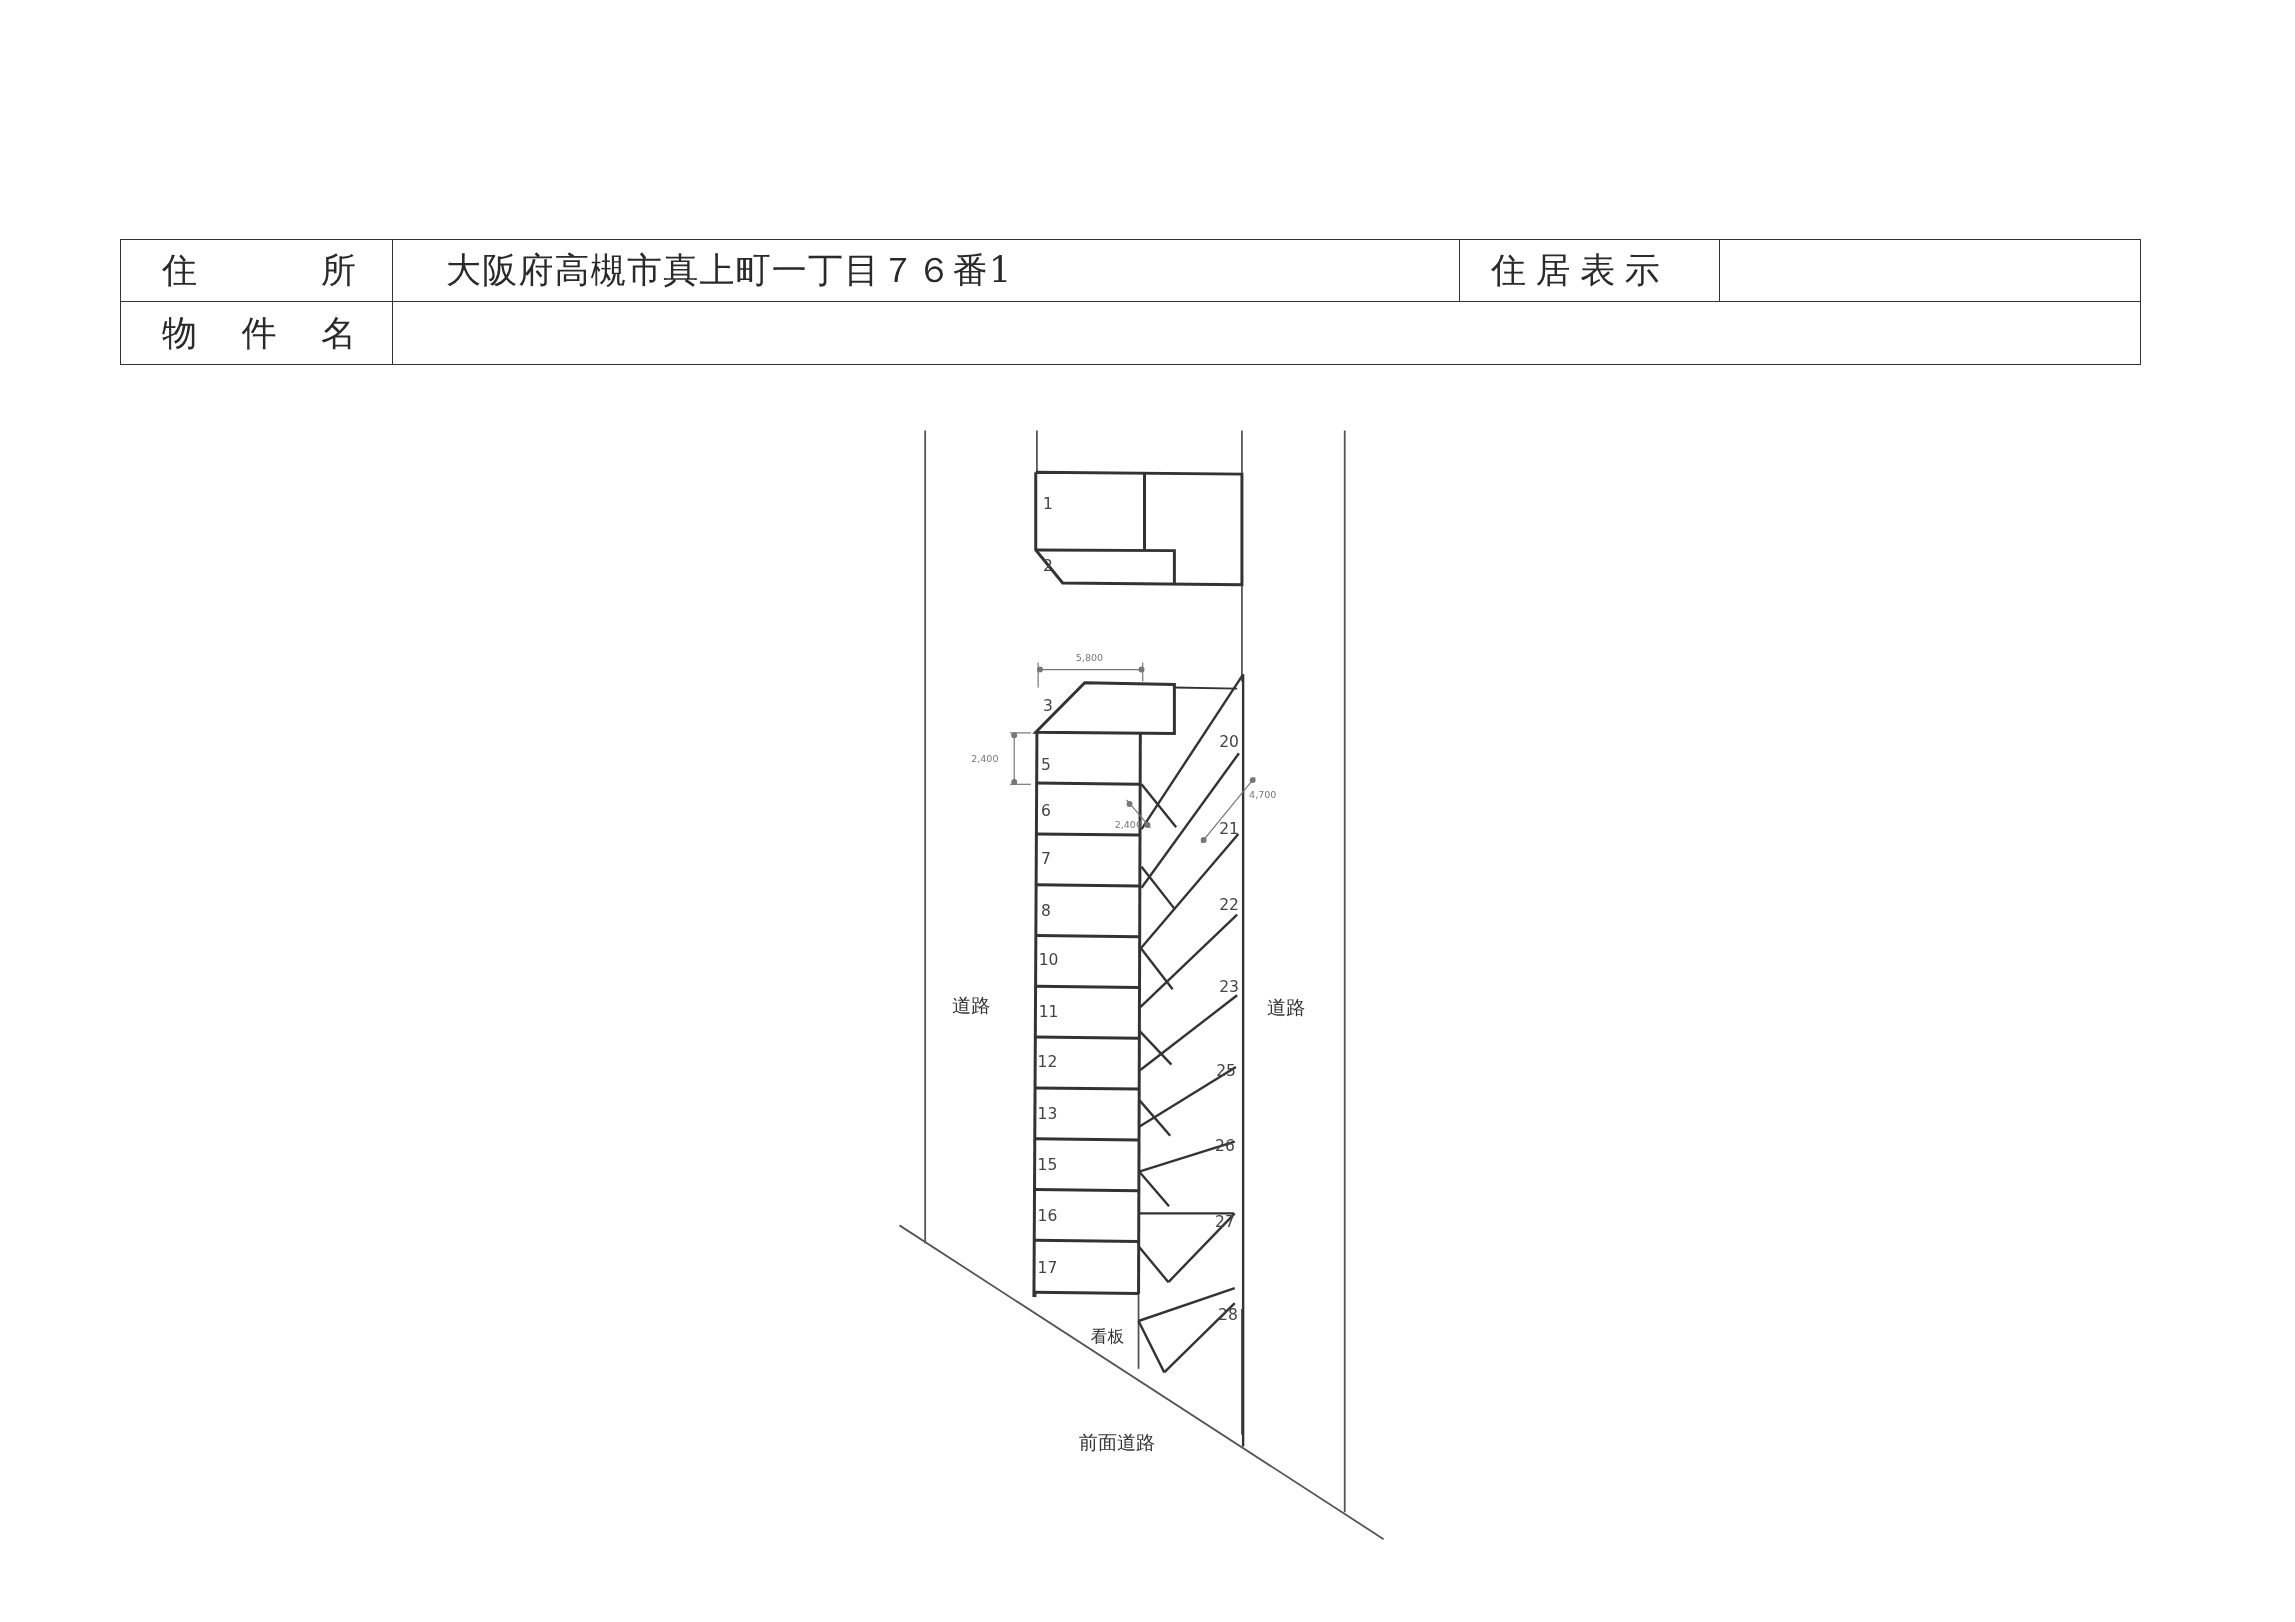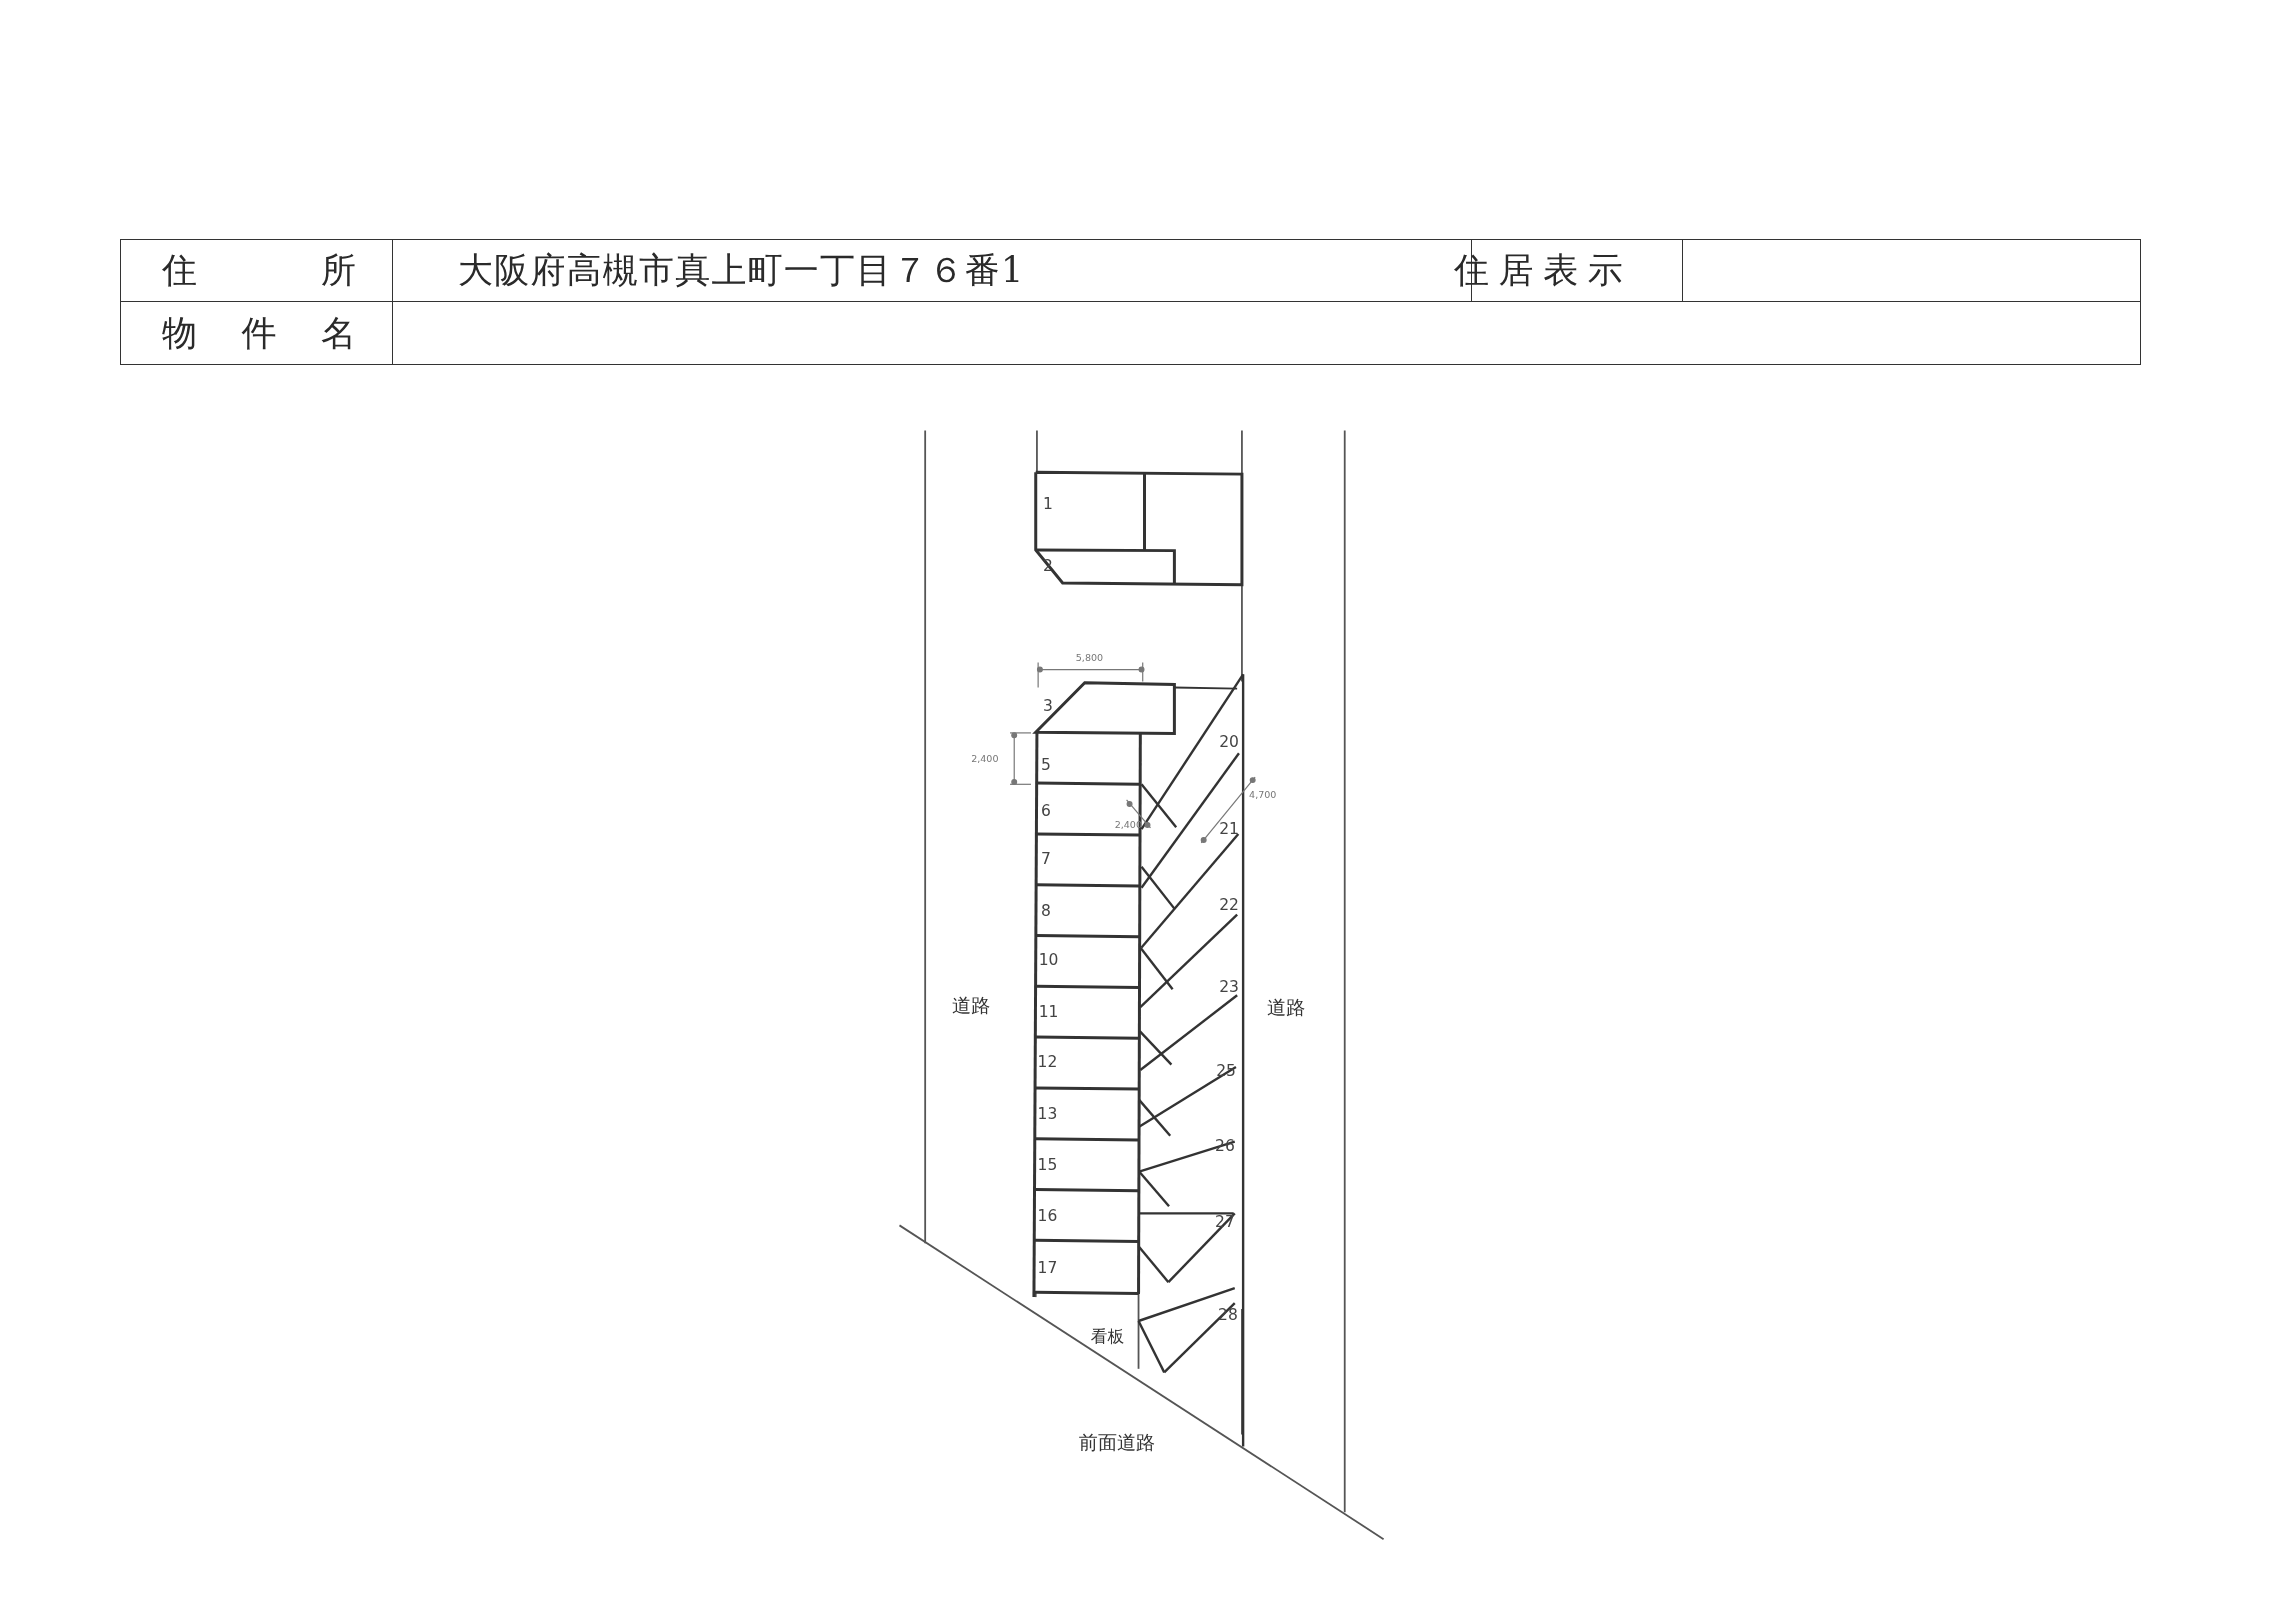--- a/index.html
+++ b/index.html
@@ -6,23 +6,23 @@
   body { width:2295px; height:1623px; position:relative; overflow:hidden;
          font-family: "DejaVu Sans", "Liberation Sans", sans-serif; color:#222; }
   .hdr-table { position:absolute; left:120px; top:239px; width:2021px; height:126px;
                border:1.8px solid #333; box-sizing:border-box; }
   .row { position:absolute; left:0; width:100%; height:62px; box-sizing:border-box; }
   .row1 { top:0; border-bottom:1.8px solid #333; }
   .row2 { top:62px; }
   .cell { position:absolute; top:0; height:100%; box-sizing:border-box; display:flex; align-items:center;
           font-family:"DejaVu Serif","Liberation Serif",serif; font-size:35px; color:#2a2a2a; }
   .lbl { left:0; width:272px; border-right:1.8px solid #333; justify-content:space-between; padding:0 36px 0 41px; }
-  .val { left:284px; padding-left:53px; letter-spacing:1.2px; }
+  .val { left:272px; padding-left:53px; letter-spacing:1.2px; }
   .val1 { width:1067px; border-right:1.8px solid #333; }
-  .lbl2 { left:1302px; width:260px; border-right:1.8px solid #333; padding-left:31px; letter-spacing:9.6px; }
+  .lbl2 { left:1339px; width:260px; border-right:1.8px solid #333; padding-left:31px; letter-spacing:9.6px; }
   .val2 { left:1599px; right:0; }
   .lbl span { display:inline-block; }
   svg.plan { position:absolute; left:0; top:0; }
   .num { font-family:"DejaVu Sans","Liberation Sans",sans-serif; font-size:26px; fill:#444; }
   .dim { font-family:"DejaVu Sans","Liberation Sans",sans-serif; font-size:16px; fill:#777; }
   .jp { font-family:"DejaVu Sans","Liberation Sans",sans-serif; font-size:32px; fill:#333; }
 </style>
 </head>
 <body>
 

